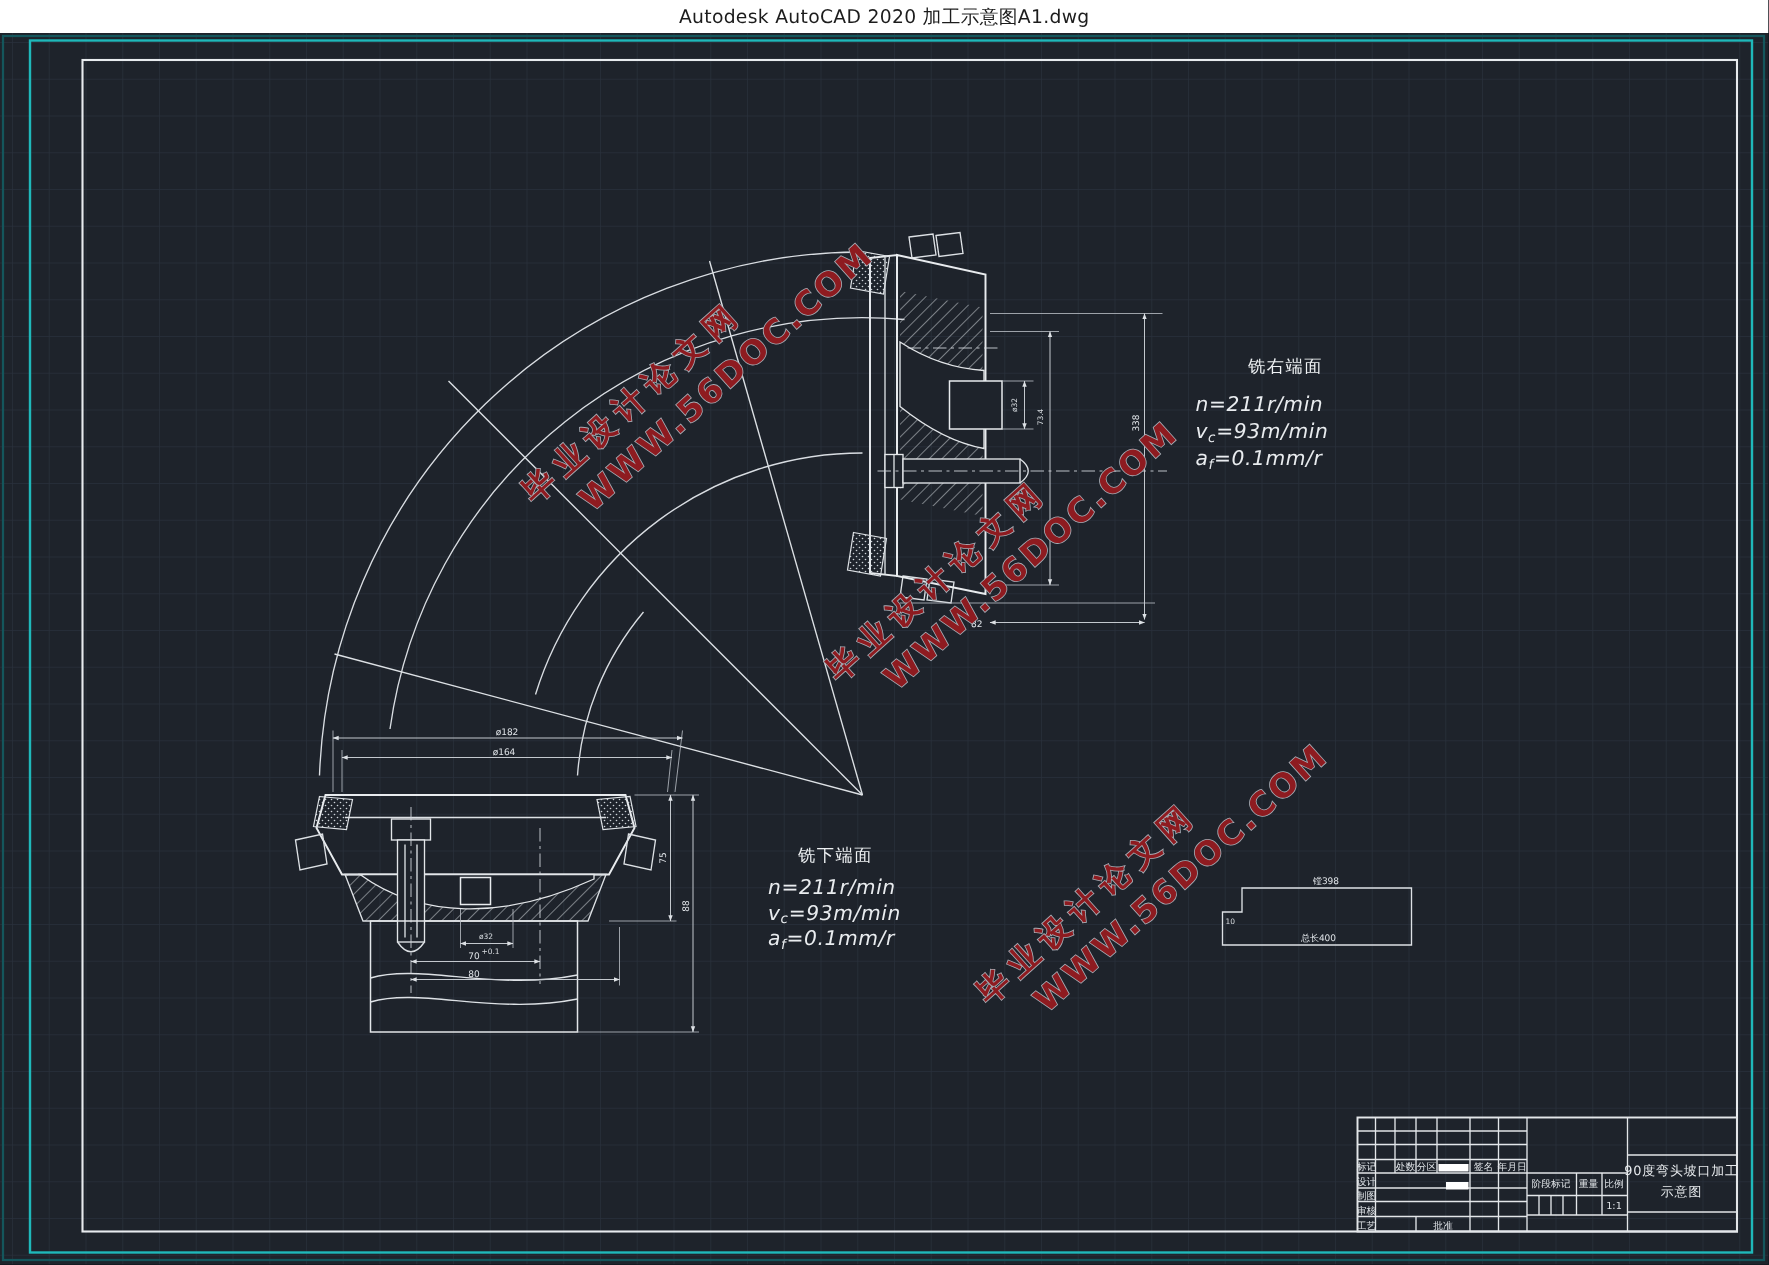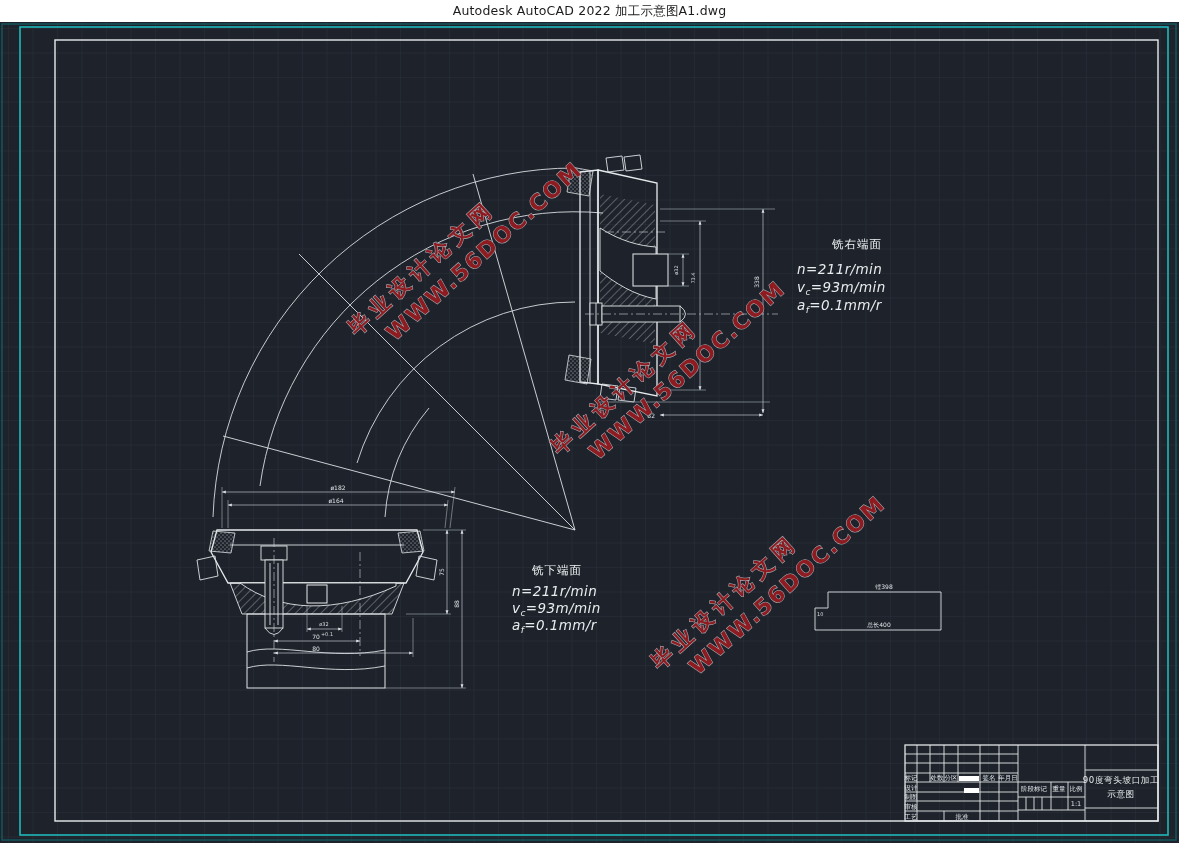--- a/index.html
+++ b/index.html
@@ -26,21 +26,21 @@
   .wm text{font-weight:bold;fill:#8e1b20;stroke:#a7adb5;stroke-width:1.1;paint-order:stroke;}
   .wm .cn{font-size:21px;letter-spacing:6px;}
   .wm .en{font-size:22px;letter-spacing:2px;}
 </style>
 </head>
 <body>
 
 <div class="screen">
 
   <div class="titlebar">
-    <span>Autodesk AutoCAD 2022    加工示意图A1.dwg</span>
+    <span>Autodesk AutoCAD 2020    加工示意图A1.dwg</span>
   </div>
 
   <div class="canvas">
     <svg width="1179" height="821" viewBox="0 22 1179 821">
       <defs>
         <pattern id="grid" width="24.5" height="24.5" patternUnits="userSpaceOnUse" x="8" y="28">
           <path d="M24.5 0 L0 0 0 24.5" fill="none" stroke="#29303b" stroke-width="1"></path>
         </pattern>
         <pattern id="hatch" width="6" height="6" patternUnits="userSpaceOnUse" patternTransform="rotate(45)">
           <line x1="0" y1="0" x2="0" y2="6" stroke="#cfd4d9" stroke-width="0.7"></line>

